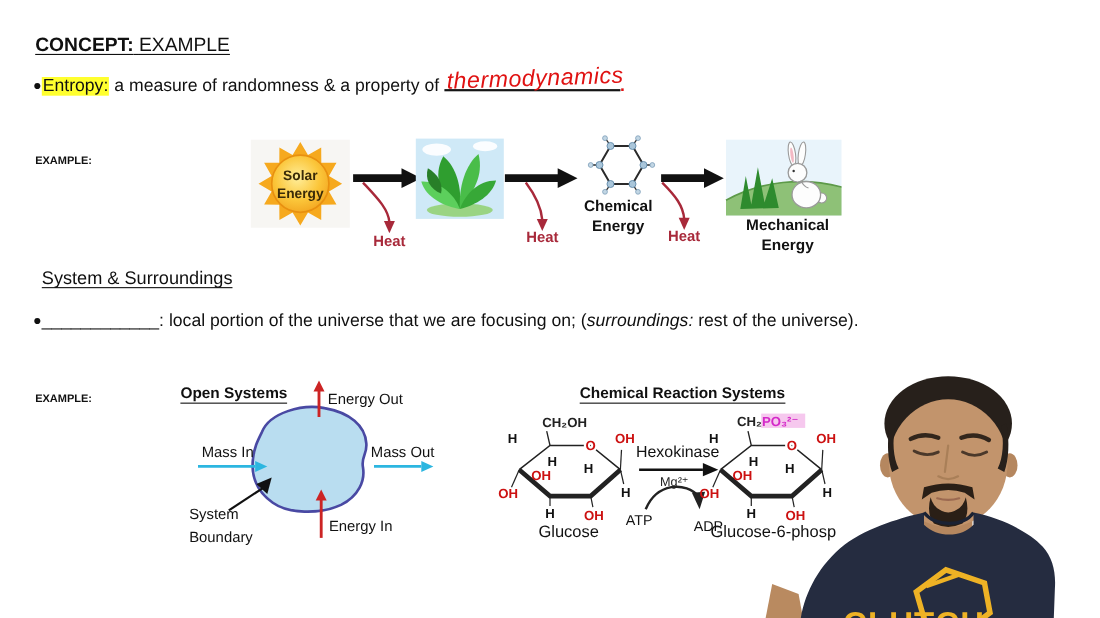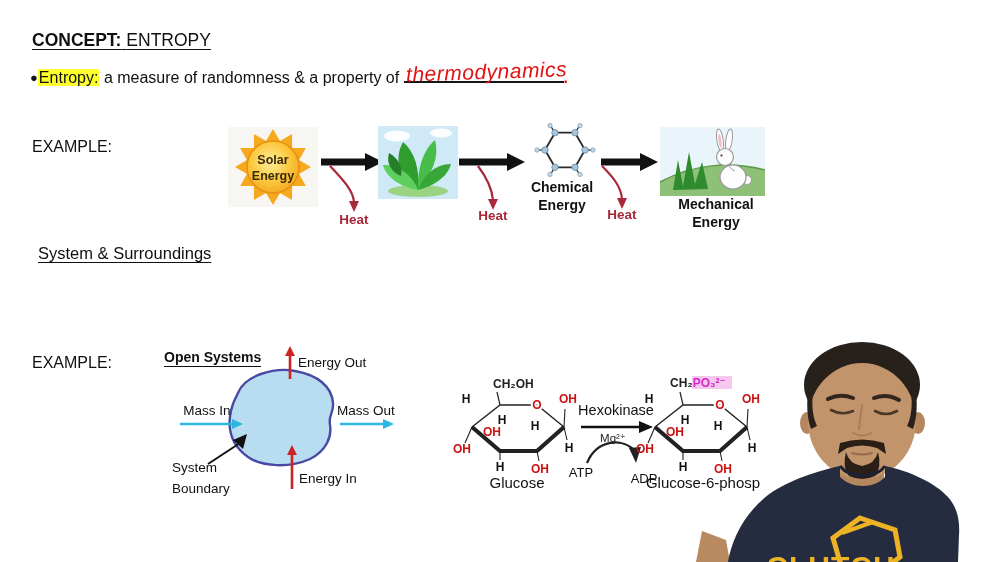--- a/index.html
+++ b/index.html
@@ -8,35 +8,35 @@
   .abs{position:absolute;}
   .line{position:absolute;white-space:pre-wrap;font-size:16px;line-height:21px;color:#101010;}
   .b{font-weight:bold;text-align:center;}
   .ul{text-decoration:underline;text-underline-offset:3px;}
   .iul{font-style:italic;text-decoration:underline;text-underline-offset:2px;}
   .it{font-style:italic;}
   .bullet{font-size:13px;vertical-align:1px;}
   .sq{font-size:13px;vertical-align:1px;}
   .hl{background:#ffff2e;padding:0 1px;text-align:right;}
   .concept{font-size:17.5px;}
-  .example-label{font-size:16px;font-weight:normal;}
+  .example-label{font-size:10px;font-weight:bold;}
   .section-head{font-size:16.5px;font-weight:normal;text-decoration:underline;text-underline-offset:3px;}
   .diagram-head{font-size:14px;font-weight:bold;border-bottom:1.6px solid #101010;padding-bottom:1px;}
   .blankline{display:inline-block;width:160px;height:20px;border-bottom:2px solid #151515;position:relative;vertical-align:baseline;}
   .handwrite{position:absolute;left:2px;right:0;bottom:-1px;text-align:center;font-size:21px;
              font-style:italic;letter-spacing:0.5px;color:#e01212;transform:rotate(-2deg);white-space:nowrap;}
   .redtext{color:#e01212;font-weight:bold;}
   svg text{font-family:"Liberation Sans","DejaVu Sans",sans-serif;}
 </style>
 </head>
 <body>
 
 <div id="frame">
 
-  <div class="line concept" style="left:32px;top:30px;"><span class="ul"><span class="b">CONCEPT:</span><span> </span><span>ENTROPY</span></span></div>
+  <div class="line concept" style="left:32px;top:30px;"><span class="ul"><span class="b">CONCEPT:</span><span> </span><span>EXAMPLE</span></span></div>
 
   <div class="line" style="left:30px;top:61px;"><span class="bullet">●</span><span class="hl">Entropy:</span><span> a measure of randomness &amp; a property of </span><span class="blankline"><span class="handwrite">thermodynamics</span></span><span class="redtext">.</span></div>
 
 
   <div class="line example-label" style="left:32px;top:136px;">EXAMPLE:</div>
 
   <svg class="abs" style="left:225px;top:120px;" width="555" height="115" viewBox="0 0 555 115">
     <defs>
       <radialGradient id="sunGrad" cx="45%" cy="40%" r="65%">
         <stop offset="0%" stop-color="#ffee9a"></stop>
@@ -135,20 +135,21 @@
       <polygon points="263,79 273,79 268,90"></polygon>
       <polygon points="392,78 402,78 397,89"></polygon>
     </g>
     <text x="129" y="104" text-anchor="middle" font-size="13.5" font-weight="bold" fill="#a8293a">Heat</text>
     <text x="268" y="100" text-anchor="middle" font-size="13.5" font-weight="bold" fill="#a8293a">Heat</text>
     <text x="397" y="99" text-anchor="middle" font-size="13.5" font-weight="bold" fill="#a8293a">Heat</text>
   </svg>
 
   <div class="line section-head" style="left:38px;top:243px;">System &amp; Surroundings</div>
 
+  <div class="line" style="left:30px;top:280px;"><span class="bullet">●</span><span>____________</span><span>: local portion of the universe that we are focusing on; (</span><span class="it">surroundings:</span><span> rest of the universe).</span></div>
 
 
   <div class="line example-label" style="left:32px;top:352px;">EXAMPLE:</div>
 
   <div class="abs diagram-head" style="left:164px;top:349px;">Open Systems</div>
 
   <svg class="abs" style="left:150px;top:345px;" width="270" height="165" viewBox="0 0 270 165">
     <path d="M88,48 C95,30 125,22 145,26 C168,30 182,42 183,58 C184,68 178,70 180,80 C182,92 176,106 160,114 C140,123 112,122 98,112 C84,102 78,88 80,72 C81,62 84,56 88,48 Z" fill="#b9ddf0" stroke="#4949a3" stroke-width="2.4"></path>
 
     <line x1="140" y1="34" x2="140" y2="9" stroke="#cc2424" stroke-width="2.6"></line>
@@ -166,20 +167,21 @@
     <line x1="142" y1="144" x2="142" y2="108" stroke="#cc2424" stroke-width="2.6"></line>
     <polygon points="137,110 147,110 142,100" fill="#cc2424"></polygon>
     <text x="149" y="138" font-size="13.5" fill="#111">Energy In</text>
 
     <text x="22" y="127" font-size="13.5" fill="#111">System</text>
     <text x="22" y="148" font-size="13.5" fill="#111">Boundary</text>
     <line x1="58" y1="119" x2="90" y2="98" stroke="#111" stroke-width="2"></line>
     <polygon points="83,95 93,104 97,89" fill="#111"></polygon>
   </svg>
 
+  <div class="abs diagram-head" style="left:527px;top:349px;">Chemical Reaction Systems</div>
 
   <svg class="abs" style="left:440px;top:345px;" width="330" height="160" viewBox="0 0 330 160">
 
     <g>
       <g stroke="#222" fill="none">
         <polyline points="32,82 60,60 97,60 124,82" stroke-width="1.4"></polyline>
         <polyline points="124,82 97,106 60,106 32,82" stroke-width="4.2"></polyline>
         <line x1="60" y1="60" x2="57" y2="47" stroke-width="1.2"></line>
         <line x1="32" y1="82" x2="25" y2="98" stroke-width="1.1"></line>
         <line x1="60" y1="106" x2="60" y2="115" stroke-width="1.1"></line>

